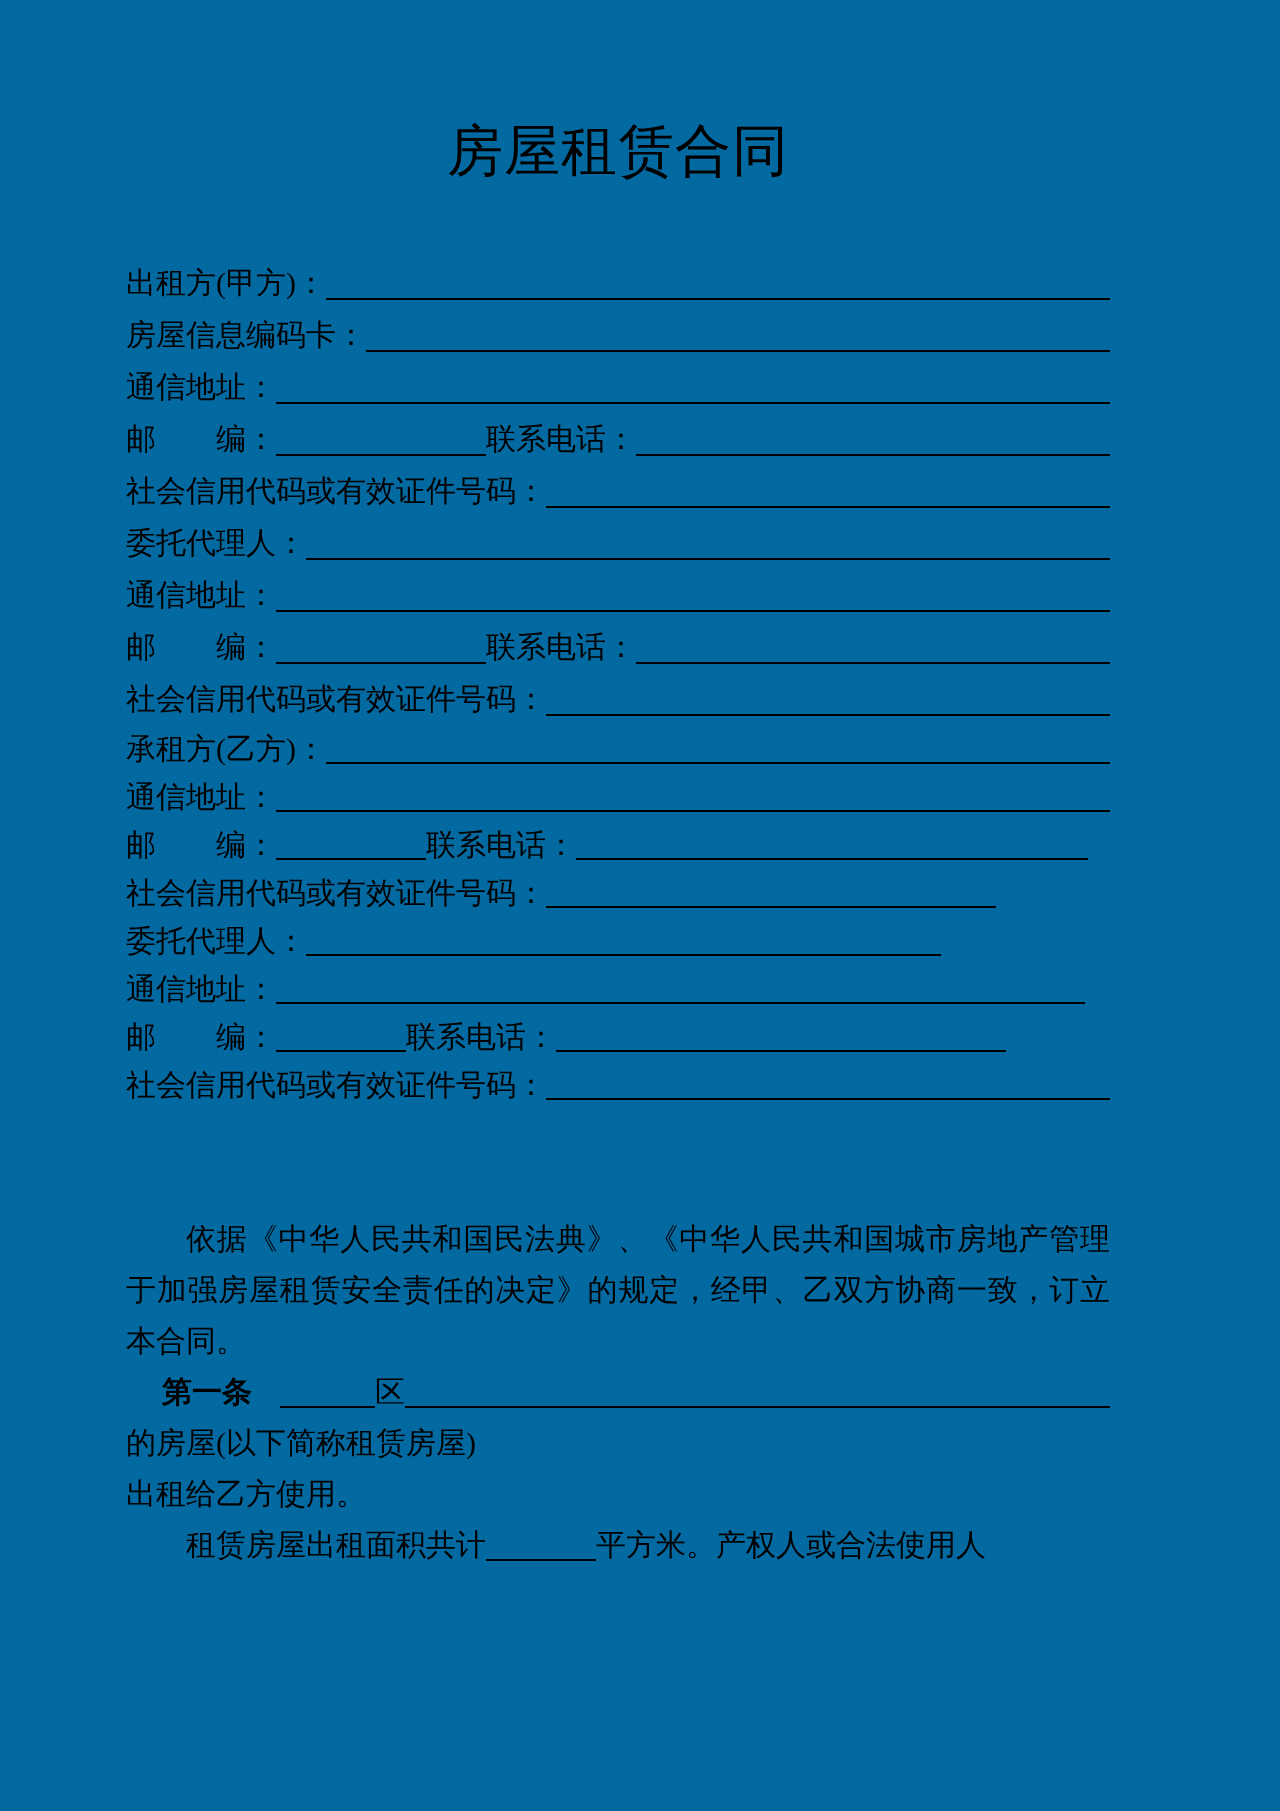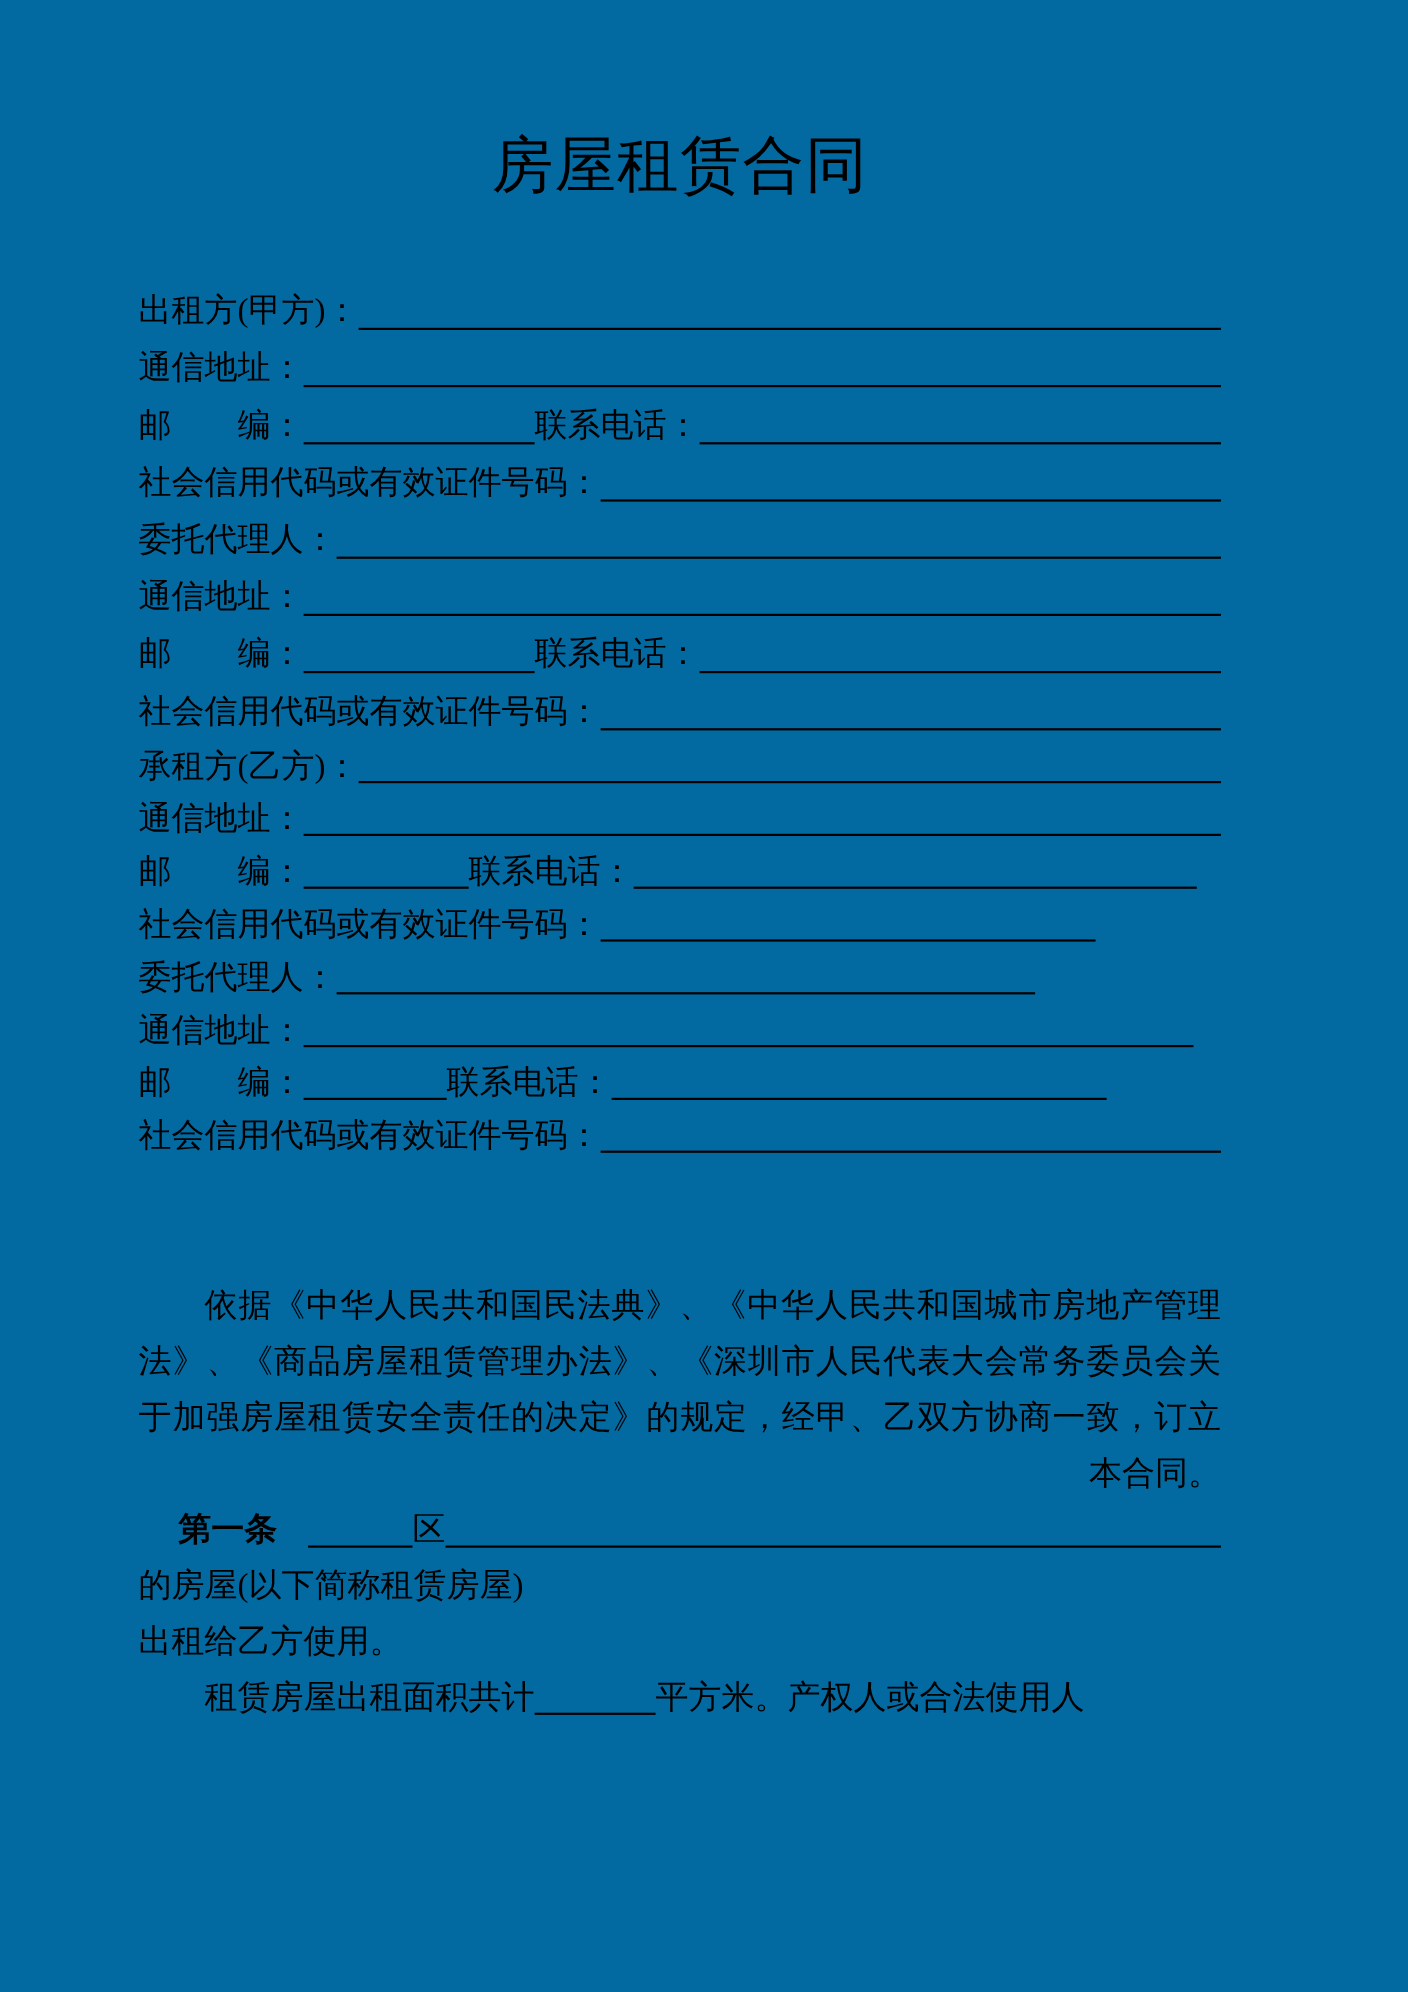--- a/index.html
+++ b/index.html
@@ -24,38 +24,42 @@
   .sec-b {  line-height:48px; }
   .row { display:flex; }
   .lbl { white-space:pre; flex:0 0 auto; }
   .fblank { border-bottom:2px solid #000; margin-bottom:9px; flex:0 0 auto; }
   .grow { flex:1 1 auto; }
   .mr22 { margin-right:22px; }
   .mr25 { margin-right:25px; }
   .para { margin-top:104px; line-height:51px; }
   .jline { text-align:justify; text-align-last:justify; }
   .jline.first { text-indent:60px; }
-  .lastline { text-align:right; }
+  .lastline { text-align:left; }
   .article { line-height:51px; }
   .art-num { font-weight:bold; margin-left:36px; margin-right:28px; white-space:pre; }
   .area-line { line-height:51px; }
   .area-indent { margin-left:60px; }
   .iblank { display:inline-block; border-bottom:2px solid #000; position:relative; top:6px; }
 </style>
 </head>
 <body>
 
 <div class="page">
   <div class="content">
 
     <div class="doc-title">房屋租赁合同</div>
 
     <div class="sec-a">
       <div class="row">
         <span class="lbl">出租方(甲方)：</span>
+        <span class="fblank grow"></span>
+      </div>
+      <div class="row">
+        <span class="lbl">房屋信息编码卡：</span>
         <span class="fblank grow"></span>
       </div>
       <div class="row">
         <span class="lbl">通信地址：</span>
         <span class="fblank grow"></span>
       </div>
       <div class="row">
         <span class="lbl">邮　　编：</span>
         <span class="fblank" style="width:210px"></span>
         <span class="lbl">联系电话：</span>
@@ -119,21 +123,20 @@
         <span class="fblank" style="width:450px"></span>
       </div>
       <div class="row">
         <span class="lbl">社会信用代码或有效证件号码：</span>
         <span class="fblank grow"></span>
       </div>
     </div>
 
     <div class="para">
       <div class="jline first">依据《中华人民共和国民法典》、《中华人民共和国城市房地产管理</div>
-      <div class="jline">法》、《商品房屋租赁管理办法》、《深圳市人民代表大会常务委员会关</div>
       <div class="jline">于加强房屋租赁安全责任的决定》的规定，经甲、乙双方协商一致，订立</div>
       <div class="lastline">本合同。</div>
     </div>
 
     <div class="article">
       <div class="row">
         <span class="lbl art-num">第一条</span>
         <span class="fblank" style="width:95px"></span>
         <span class="lbl">区</span>
         <span class="fblank grow"></span>

